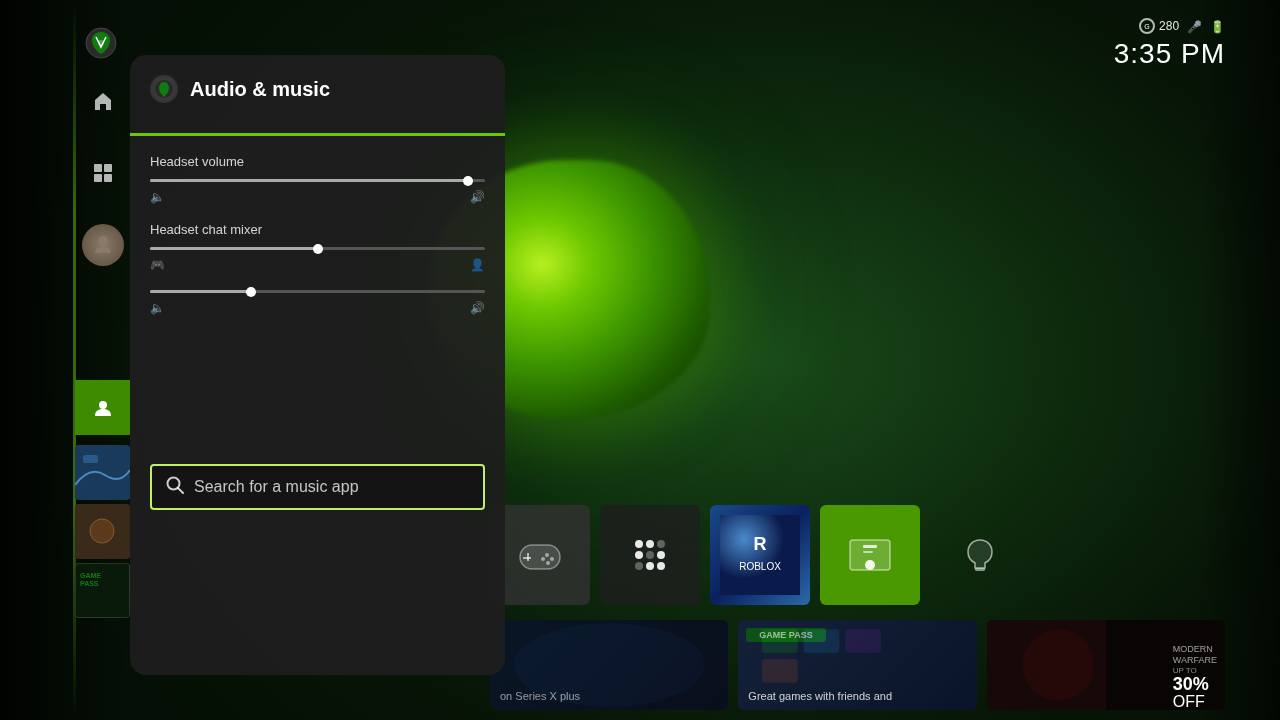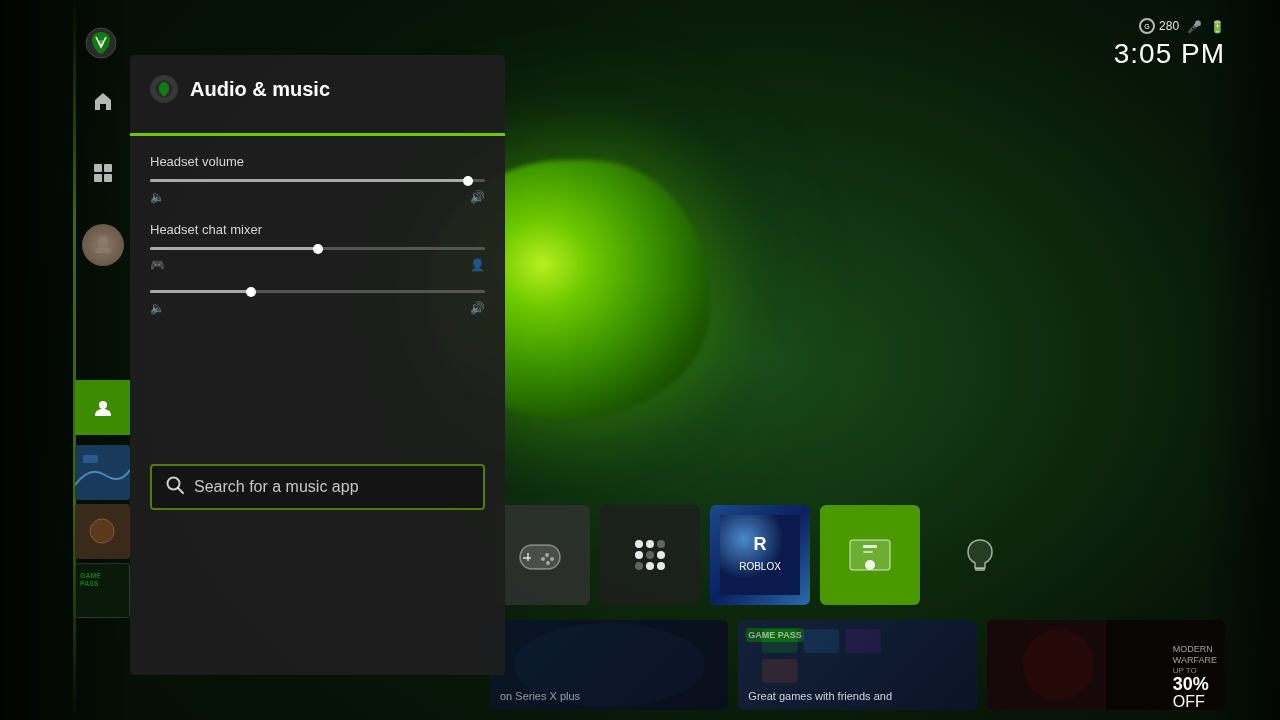--- a/index.html
+++ b/index.html
@@ -144,21 +144,21 @@
     }
 
     
     .panel {
       position: absolute;
       left: 130px;
       top: 55px;
       width: 375px;
       height: 620px;
       background: rgba(30, 30, 30, 0.95);
-      border-radius: 4px;
+      border-radius: 16px;
       z-index: 20;
       padding: 20px 20px;
     }
 
     .panel-header {
       display: flex;
       align-items: center;
       gap: 12px;
       margin-bottom: 20px;
       padding-bottom: 10px;
@@ -242,21 +242,21 @@
     .search-box {
       position: absolute;
       bottom: 165px;
       left: 0;
       right: 0;
       margin: 0 20px;
       display: flex;
       align-items: center;
       gap: 10px;
       background: rgba(20,20,20,0.95);
-      border: 2px solid #4d7c0f;
+      border: 2px solid #bef264;
       border-radius: 4px;
       padding: 10px 14px;
       cursor: pointer;
     }
 
     .search-icon-box {
       color: rgba(255,255,255,0.8);
       font-size: 16px;
     }
 
@@ -422,21 +422,21 @@
       position: absolute;
       bottom: 8px;
       left: 10px;
       right: 10px;
     }
 
     .gamepass-badge {
       background: #107c10;
       color: white;
       font-size: 9px;
-      padding: 2px 2px;
+      padding: 2px 13px;
       border-radius: 3px;
       font-weight: bold;
       position: absolute;
       top: 8px;
       left: 8px;
     }
 
     .cod-sale {
       position: absolute;
       right: 8px;
@@ -499,21 +499,21 @@
 
 <div class="status-bar">
   <div class="status-icons">
     <div class="gamerscore">
       <div class="gs-circle">G</div>
       <span>280</span>
     </div>
     <span>🎤</span>
     <span>🔋</span>
   </div>
-  <div class="clock">3:05 PM</div>
+  <div class="clock">3:35 PM</div>
 </div>
 
 <div class="sidebar-logo">
   <svg width="32" height="32" viewBox="0 0 32 32">
     <circle cx="16" cy="16" r="15" fill="#2a2a2a" stroke="#444" stroke-width="1"></circle>
     <path d="M16 5 C10 5, 7 9, 7 13 C7 18, 10 22, 13 25 C14.5 26.5, 16 27, 16 27 C16 27, 17.5 26.5, 19 25 C22 22, 25 18, 25 13 C25 9, 22 5, 16 5Z" fill="#107c10"></path>
     <path d="M11 10 L16 20 L21 10" fill="none" stroke="white" stroke-width="1.5"></path>
     <circle cx="16" cy="16" r="3" fill="white" opacity="0.3"></circle>
   </svg>
 </div>

